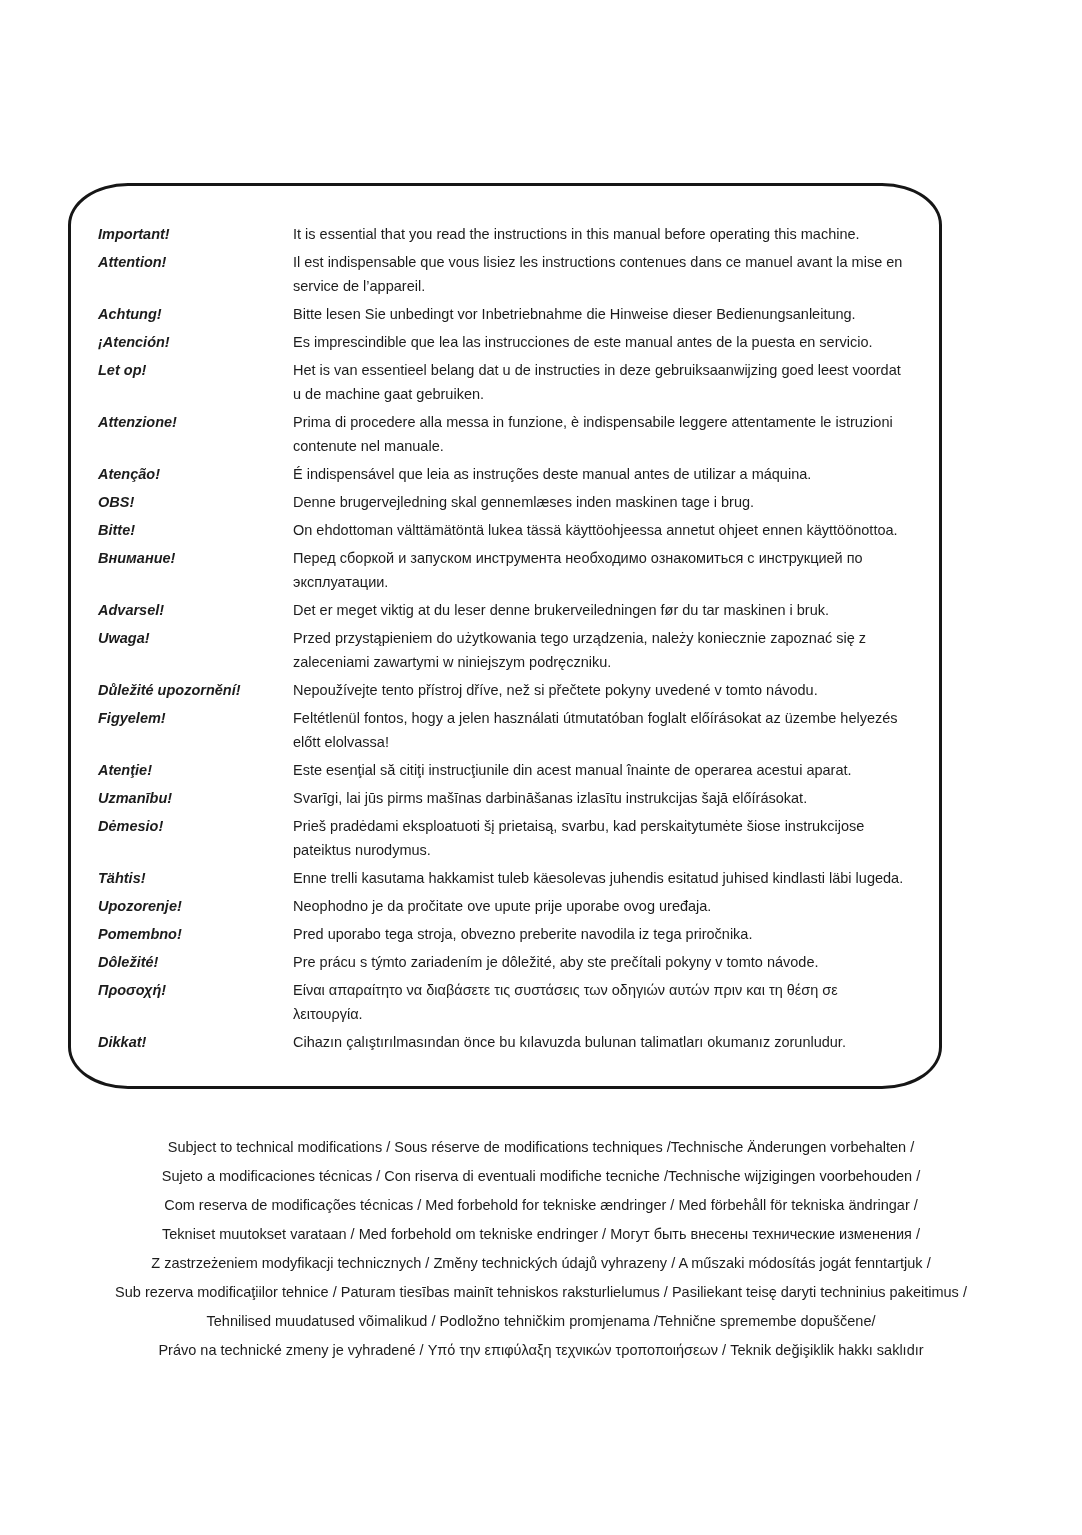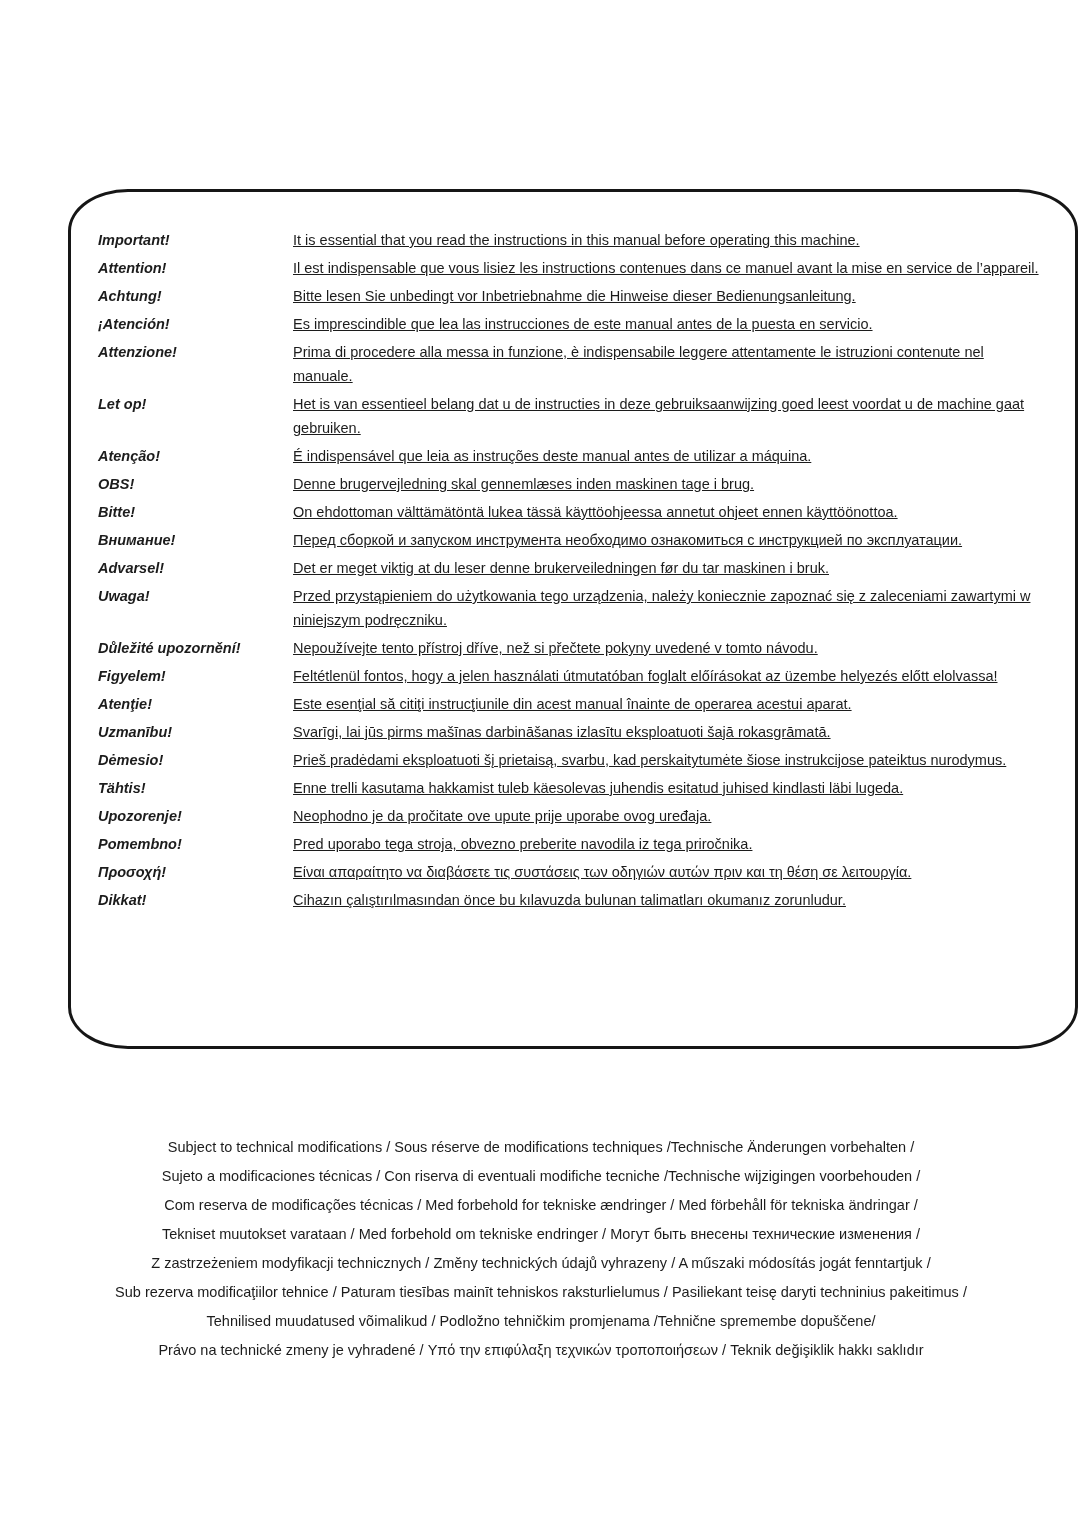--- a/index.html
+++ b/index.html
@@ -10,47 +10,45 @@
     width: 1082px;
     height: 1535px;
     position: relative;
     font-family: "Liberation Sans", sans-serif;
     color: #1c1c1c;
   }
   .warning-box {
     position: absolute;
     left: 68px;
     top: 183px;
-    width: 1010px;
+    width: 874px;
     min-height: 860px;
     border: 3px solid #161616;
     border-radius: 60px / 42px;
     padding: 36px 30px 28px 26px;
     background: #ffffff;
-    margin-top: 6px;
   }
   .warning-row {
     display: flex;
     align-items: flex-start;
     margin-bottom: 4px;
   }
   .warning-label {
     flex: 0 0 196px;
     width: 196px;
     font-weight: bold;
     font-style: italic;
     font-size: 14.5px;
     line-height: 24px;
     padding-left: 1px;
   }
   .warning-text {
     flex: 1;
     font-size: 14.5px;
     line-height: 24px;
-    text-decoration: underline;
   }
   .footer {
     position: absolute;
     left: 0;
     top: 1133px;
     width: 1082px;
     text-align: center;
   }
   .footer-line {
     font-size: 14.5px;
@@ -73,26 +71,26 @@
       </div>
       <div class="warning-row">
         <div class="warning-label">Achtung!</div>
         <div class="warning-text">Bitte lesen Sie unbedingt vor Inbetriebnahme die Hinweise dieser Bedienungsanleitung.</div>
       </div>
       <div class="warning-row">
         <div class="warning-label">¡Atención!</div>
         <div class="warning-text">Es imprescindible que lea las instrucciones de este manual antes de la puesta en servicio.</div>
       </div>
       <div class="warning-row">
+        <div class="warning-label">Let op!</div>
+        <div class="warning-text">Het is van essentieel belang dat u de instructies in deze gebruiksaanwijzing goed leest voordat u de machine gaat gebruiken.</div>
+      </div>
+      <div class="warning-row">
         <div class="warning-label">Attenzione!</div>
         <div class="warning-text">Prima di procedere alla messa in funzione, è indispensabile leggere attentamente le istruzioni contenute nel manuale.</div>
-      </div>
-      <div class="warning-row">
-        <div class="warning-label">Let op!</div>
-        <div class="warning-text">Het is van essentieel belang dat u de instructies in deze gebruiksaanwijzing goed leest voordat u de machine gaat gebruiken.</div>
       </div>
       <div class="warning-row">
         <div class="warning-label">Atenção!</div>
         <div class="warning-text">É indispensável que leia as instruções deste manual antes de utilizar a máquina.</div>
       </div>
       <div class="warning-row">
         <div class="warning-label">OBS!</div>
         <div class="warning-text">Denne brugervejledning skal gennemlæses inden maskinen tage i brug.</div>
       </div>
       <div class="warning-row">
@@ -118,37 +116,41 @@
       <div class="warning-row">
         <div class="warning-label">Figyelem!</div>
         <div class="warning-text">Feltétlenül fontos, hogy a jelen használati útmutatóban foglalt előírásokat az üzembe helyezés előtt elolvassa!</div>
       </div>
       <div class="warning-row">
         <div class="warning-label">Atenţie!</div>
         <div class="warning-text">Este esenţial să citiţi  instrucţiunile din acest manual înainte de operarea acestui aparat.</div>
       </div>
       <div class="warning-row">
         <div class="warning-label">Uzmanību!</div>
-        <div class="warning-text">Svarīgi, lai jūs pirms mašīnas darbināšanas izlasītu eksploatuoti šajā rokasgrāmatā.</div>
+        <div class="warning-text">Svarīgi, lai jūs pirms mašīnas darbināšanas izlasītu instrukcijas šajā előírásokat.</div>
       </div>
       <div class="warning-row">
         <div class="warning-label">Dėmesio!</div>
         <div class="warning-text">Prieš pradėdami eksploatuoti šį prietaisą, svarbu, kad perskaitytumėte šiose instrukcijose pateiktus nurodymus.</div>
       </div>
       <div class="warning-row">
         <div class="warning-label">Tähtis!</div>
         <div class="warning-text">Enne trelli kasutama hakkamist tuleb käesolevas juhendis esitatud juhised kindlasti läbi lugeda.</div>
       </div>
       <div class="warning-row">
         <div class="warning-label">Upozorenje!</div>
         <div class="warning-text">Neophodno je da pročitate ove upute prije uporabe ovog uređaja.</div>
       </div>
       <div class="warning-row">
         <div class="warning-label">Pomembno!</div>
         <div class="warning-text">Pred uporabo tega stroja, obvezno preberite navodila iz tega priročnika.</div>
+      </div>
+      <div class="warning-row">
+        <div class="warning-label">Dôležité!</div>
+        <div class="warning-text">Pre prácu s týmto zariadením je dôležité, aby ste    prečítali pokyny v tomto návode.</div>
       </div>
       <div class="warning-row">
         <div class="warning-label">Προσοχή!</div>
         <div class="warning-text">Είναι απαραίτητο να διαβάσετε τις συστάσεις των οδηγιών αυτών πριν και τη θέση σε λειτουργία.</div>
       </div>
       <div class="warning-row">
         <div class="warning-label">Dikkat!</div>
         <div class="warning-text">Cihazın çalıştırılmasından önce bu kılavuzda bulunan talimatları okumanız zorunludur.</div>
       </div>
     </div>

